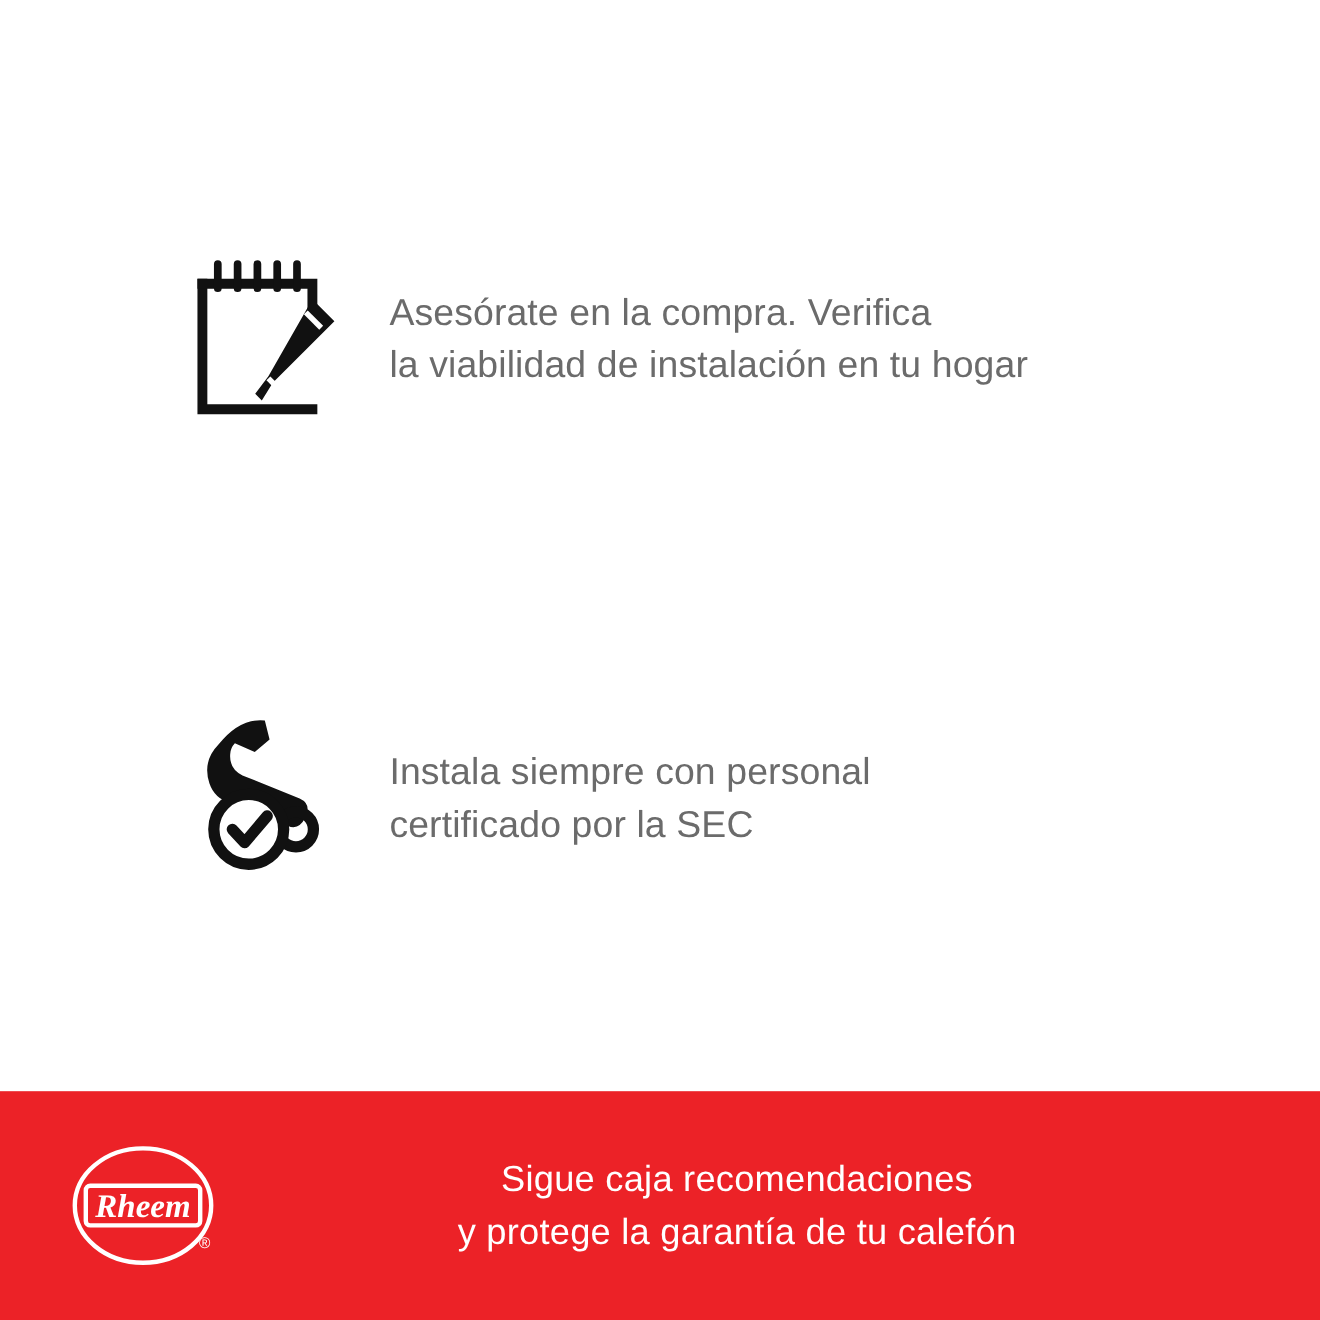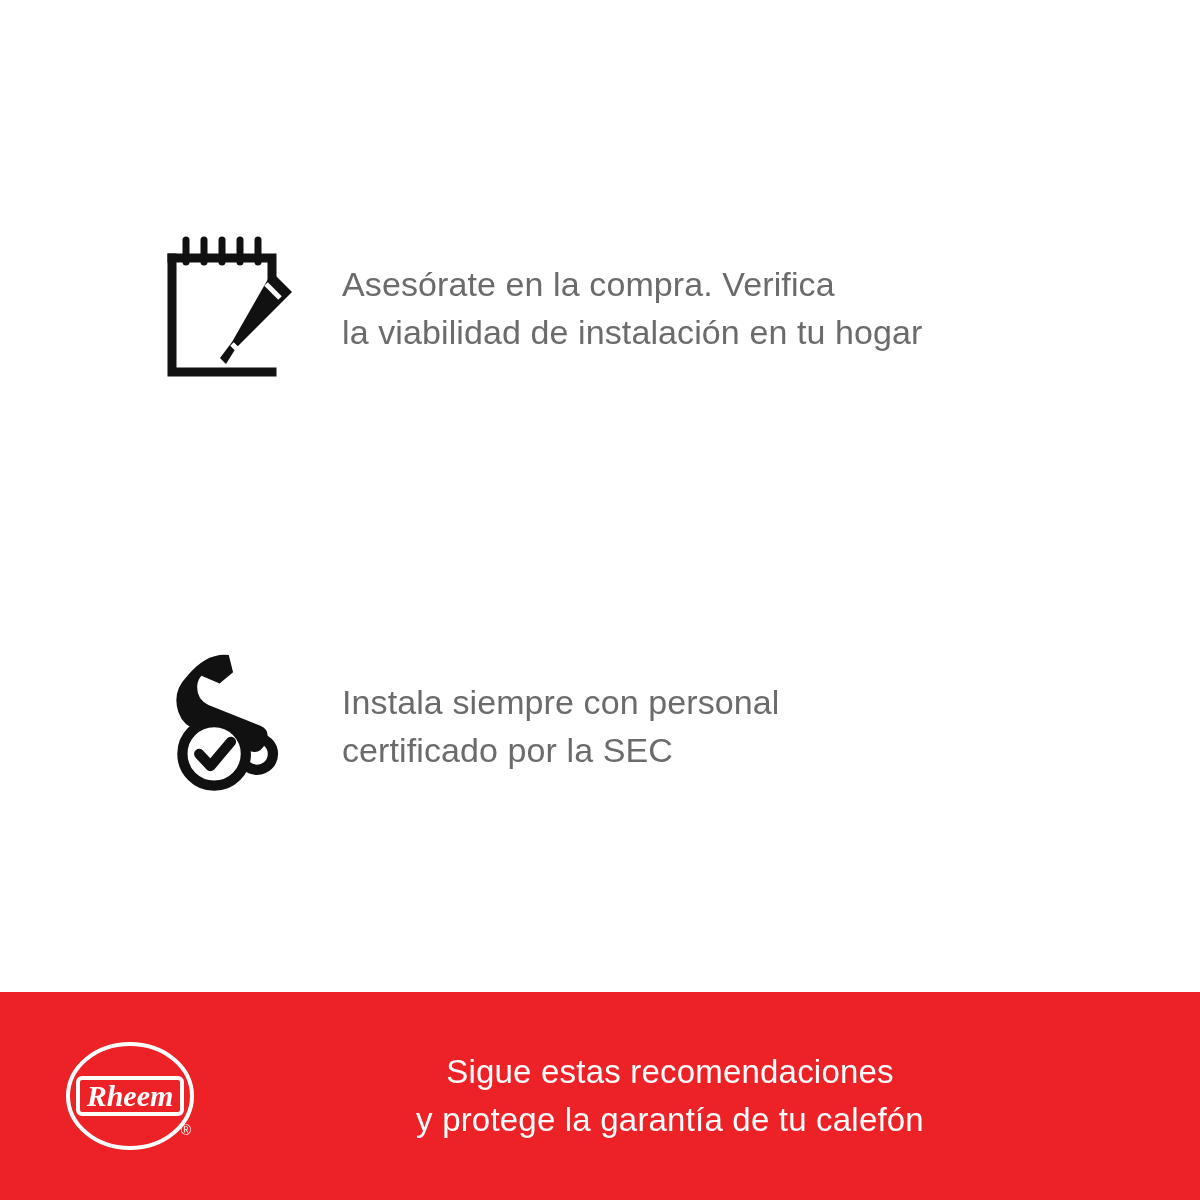--- a/index.html
+++ b/index.html
@@ -15,21 +15,21 @@
   #page {
     position: relative;
     width: 1200px;
     height: 1200px;
     background: #ffffff;
   }
 
   
   .tips {
     position: absolute;
-    left: 0;
+    left: 12px;
     top: 0;
     width: 1024px;
     height: 960px;
   }
 
   .tip {
     position: absolute;
     display: flex;
     align-items: flex-start;
   }
@@ -153,17 +153,17 @@
 
   <div class="footer">
     <div class="footer-logo">
       <svg width="200" height="130" viewBox="0 0 200 130" aria-hidden="true">
         <ellipse cx="100" cy="65" rx="62" ry="52" fill="none" stroke="#ffffff" stroke-width="4"></ellipse>
         <rect x="48" y="47" width="104" height="36" rx="4" fill="none" stroke="#ffffff" stroke-width="4"></rect>
         <text x="100" y="75" text-anchor="middle" font-family="'Liberation Serif', serif" font-size="30" font-style="italic" font-weight="bold" fill="#ffffff">Rheem</text>
         <text x="156" y="104" text-anchor="middle" font-family="'Liberation Sans', sans-serif" font-size="14" fill="#ffffff">®</text>
       </svg>
     </div>
-    <div class="footer-text">Sigue estas recomendaciones
+    <div class="footer-text">Sigue caja recomendaciones
 y protege la garantía de tu calefón</div>
   </div>
 
 </div>
 
 </body></html>

